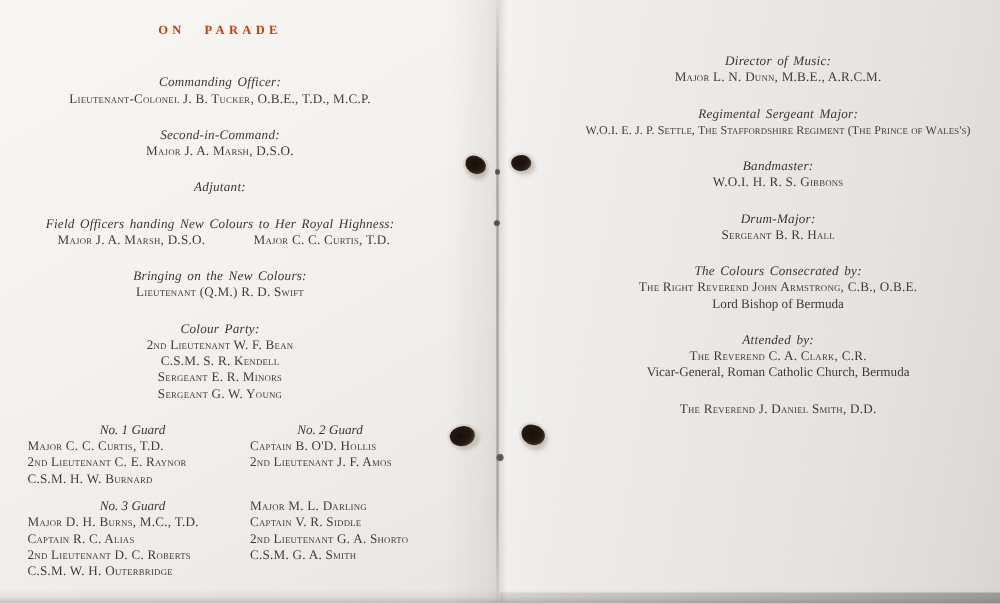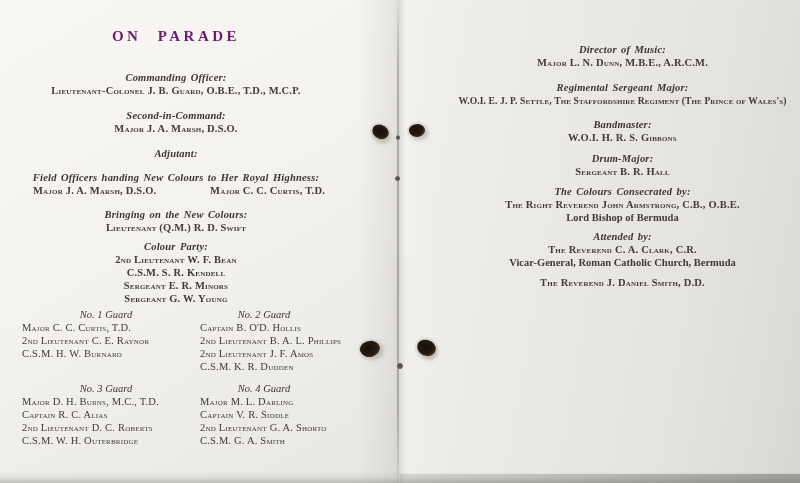--- a/index.html
+++ b/index.html
@@ -61,25 +61,25 @@
   
   .col-left{
     position:absolute;left:10px;top:0;width:332px;
     text-align:center;
   }
   .col-right{
     position:absolute;left:450px;top:0;width:345px;
     text-align:center;
   }
   .doc-title{
-    margin-top:27px;height:18px;line-height:18px;
-    font-size:15px;font-weight:bold;letter-spacing:3.5px;word-spacing:9px;
-    color:#701a75;
-  }
-  .section{margin:3px;font-weight:bold;}
+    margin-top:16px;height:18px;line-height:18px;
+    font-size:10px;font-weight:bold;letter-spacing:3.5px;word-spacing:9px;
+    color:#c2410c;
+  }
+  .section{margin:16px;}
   .heading{
     font-style:italic;font-size:10.5px;height:13px;line-height:13px;
     letter-spacing:0.2px;word-spacing:1.5px;color:#3b362f;white-space:nowrap;
   }
   .line{height:13px;line-height:13px;white-space:nowrap;}
   .sc{font-variant:small-caps;font-size:10.5px;letter-spacing:0.2px;color:#403b34;}
   .plain{font-size:10.5px;color:#403b34;}
   .settle{font-size:9.6px;letter-spacing:0.1px;}
   .pair-row{
     display:flex;justify-content:space-between;
@@ -113,21 +113,21 @@
   <div class="fold-shadow"></div>
   <div class="fold-line"></div>
   <div class="bottom-edge"></div>
   <div class="bottom-edge-right"></div>
 
   <div class="col-left">
     <div class="doc-title">ON  PARADE</div>
 
     <div class="section s0">
       <div class="heading">Commanding Officer:</div>
-      <div class="line sc">Lieutenant-Colonel J. B. Guard, O.B.E., T.D., M.C.P.</div>
+      <div class="line sc">Lieutenant-Colonel J. B. Tucker, O.B.E., T.D., M.C.P.</div>
     </div>
 
     <div class="section s1">
       <div class="heading">Second-in-Command:</div>
       <div class="line sc">Major J. A. Marsh, D.S.O.</div>
     </div>
 
     <div class="section s2">
       <div class="heading">Adjutant:</div>
     </div>
@@ -156,36 +156,33 @@
     <div class="guard-row g12">
       <div class="gcol1">
         <div class="guard-title">No. 1 Guard</div>
         <div class="line sc">Major C. C. Curtis, T.D.</div>
         <div class="line sc">2nd Lieutenant C. E. Raynor</div>
         <div class="line sc">C.S.M. H. W. Burnard</div>
       </div>
       <div class="gcol2">
         <div class="guard-title">No. 2 Guard</div>
         <div class="line sc">Captain B. O'D. Hollis</div>
-        <div class="line sc">2nd Lieutenant B. A. L. Phillips</div>
         <div class="line sc">2nd Lieutenant J. F. Amos</div>
-        <div class="line sc">C.S.M. K. R. Dudden</div>
       </div>
     </div>
 
     <div class="guard-row g34">
       <div class="gcol1">
         <div class="guard-title">No. 3 Guard</div>
         <div class="line sc">Major D. H. Burns, M.C., T.D.</div>
         <div class="line sc">Captain R. C. Alias</div>
         <div class="line sc">2nd Lieutenant D. C. Roberts</div>
         <div class="line sc">C.S.M. W. H. Outerbridge</div>
       </div>
       <div class="gcol2">
-        <div class="guard-title">No. 4 Guard</div>
         <div class="line sc">Major M. L. Darling</div>
         <div class="line sc">Captain V. R. Siddle</div>
         <div class="line sc">2nd Lieutenant G. A. Shorto</div>
         <div class="line sc">C.S.M. G. A. Smith</div>
       </div>
     </div>
   </div>
 
   <div class="col-right">
 

